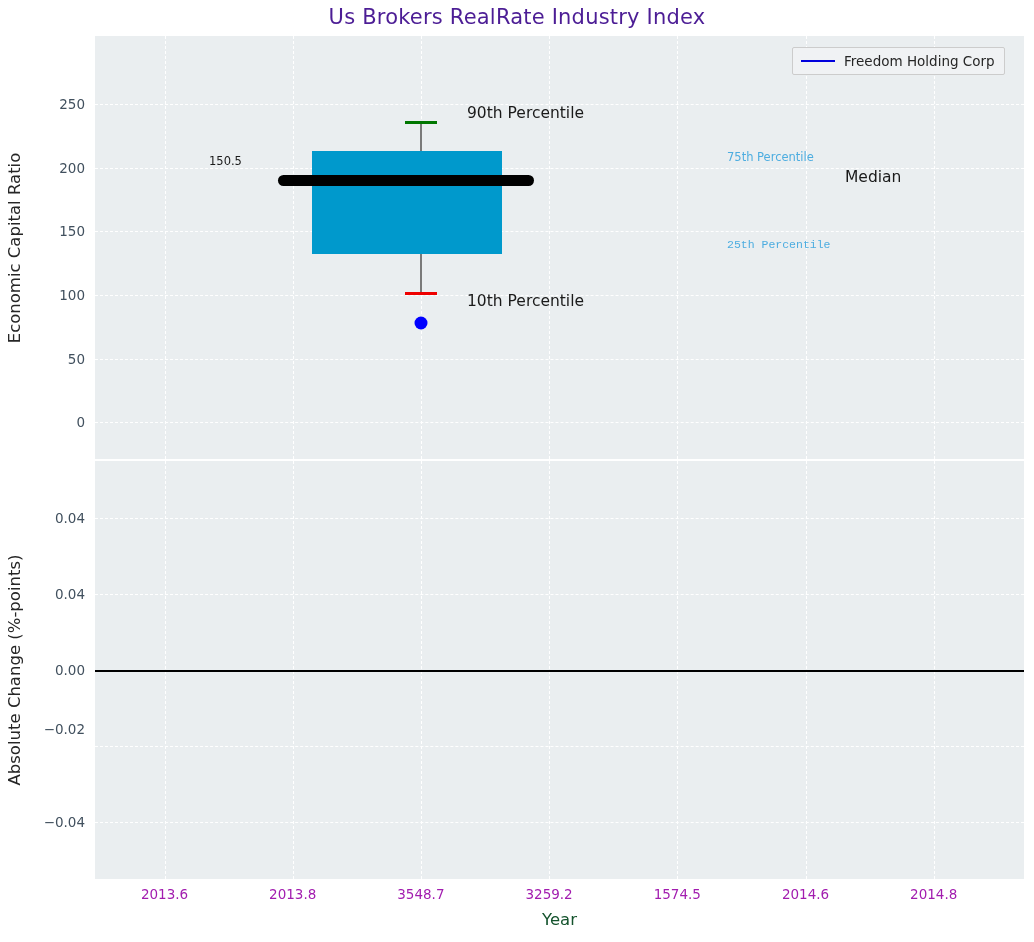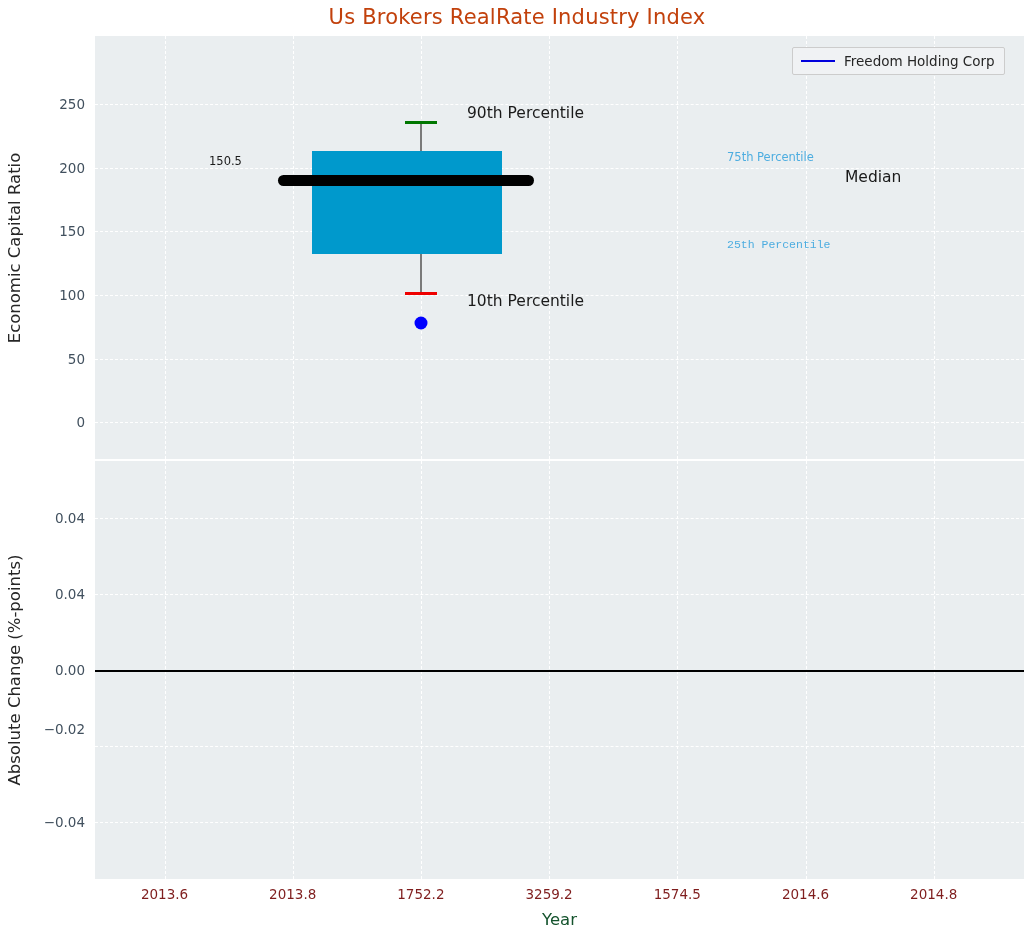--- a/index.html
+++ b/index.html
@@ -24,21 +24,21 @@
   }
 
   
   .fig-title {
     position: absolute;
     left: 0;
     top: 5px;
     width: 1034px;
     text-align: center;
     font-size: 21px;
-    color: #c2410c;
+    color: #4c1d95;
     letter-spacing: 0.2px;
   }
 
   
   .axes {
     position: absolute;
     background: #EAEEF0;
     overflow: hidden;
   }
   #axes-top {
@@ -87,21 +87,21 @@
     left: 0;
   }
   #ytick-col-top { top: 36px; height: 423px; }
   #ytick-col-bottom { top: 461px; height: 418px; }
 
   .xtick {
     position: absolute;
     top: 886px;
     transform: translateX(-50%);
     font-size: 13.5px;
-    color: #7f1d1d;
+    color: #a21caf;
     white-space: nowrap;
   }
 
   
   .ylabel {
     position: absolute;
     left: 0;
     width: 30px;
     text-align: center;
     font-size: 16.5px;
@@ -306,21 +306,21 @@
 
   <div class="ylabel" id="ylabel-top">
     <span>Economic Capital Ratio</span>
   </div>
   <div class="ylabel" id="ylabel-bottom">
     <span>Absolute Change (%-points)</span>
   </div>
 
   <div class="xtick" style="left:164.5px">2013.6</div>
   <div class="xtick" style="left:292.7px">2013.8</div>
-  <div class="xtick" style="left:420.9px">1752.2</div>
+  <div class="xtick" style="left:420.9px">3548.7</div>
   <div class="xtick" style="left:549.1px">3259.2</div>
   <div class="xtick" style="left:677.3px">1574.5</div>
   <div class="xtick" style="left:805.5px">2014.6</div>
   <div class="xtick" style="left:933.7px">2014.8</div>
 
   <div class="xlabel">Year</div>
 
 </div>
 
 </body></html>

